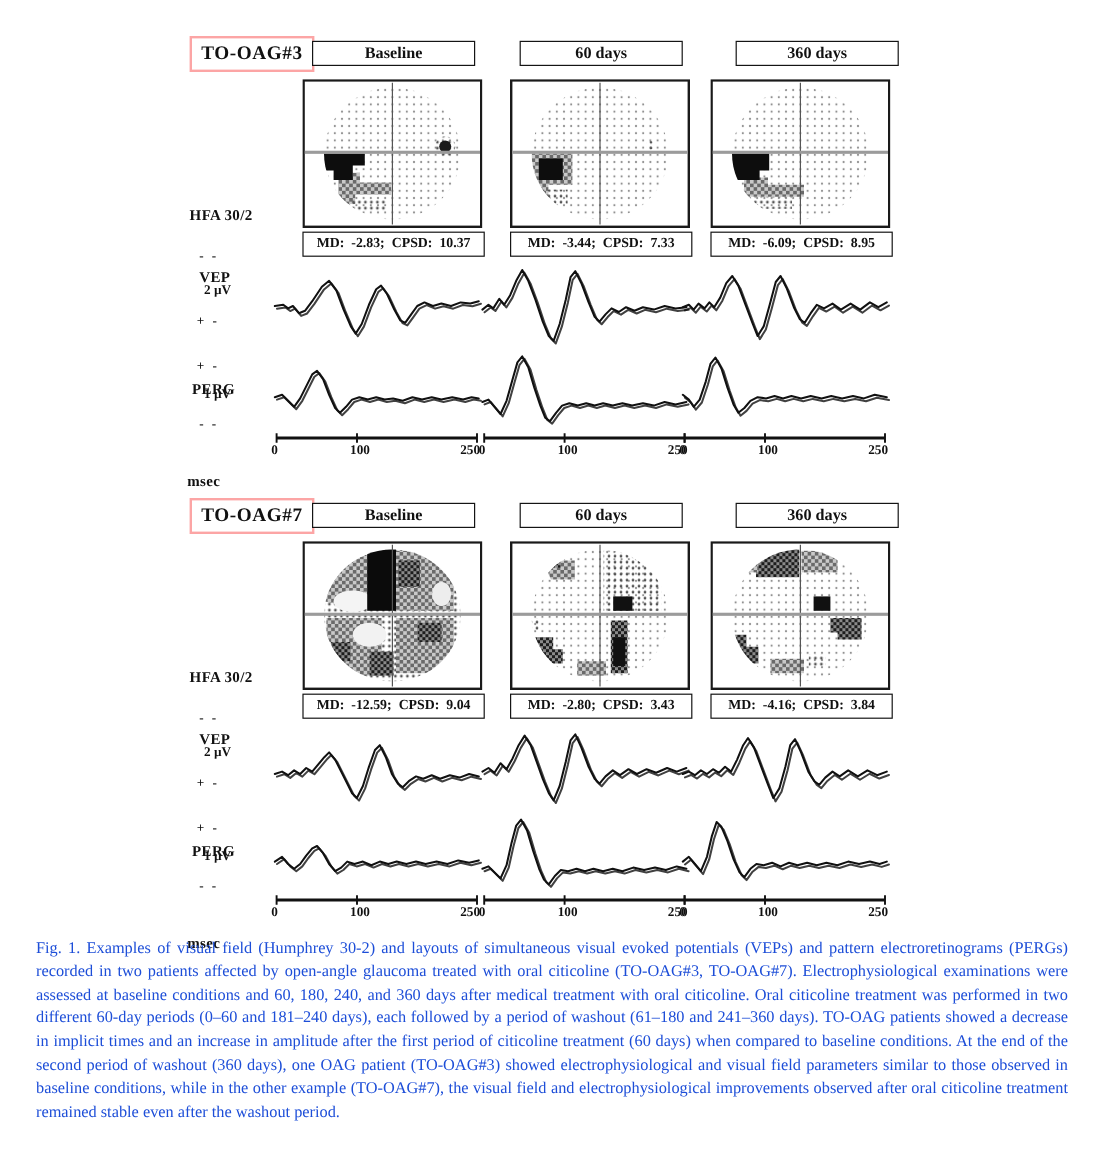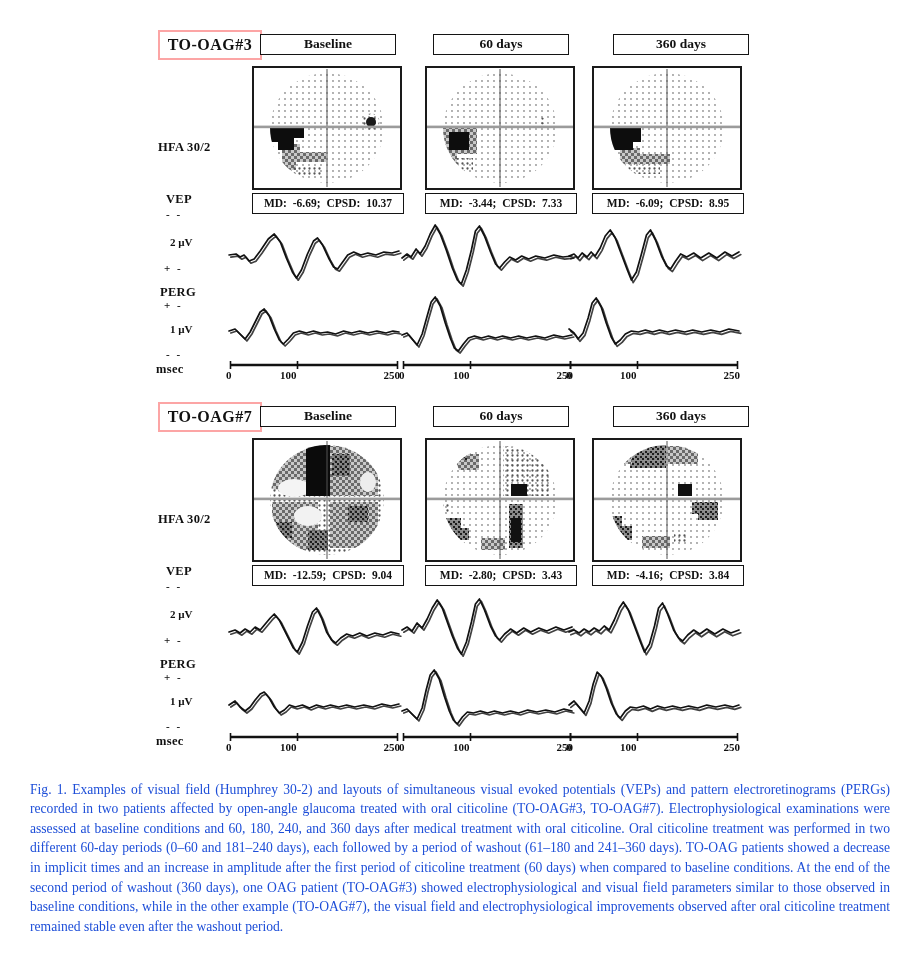--- a/index.html
+++ b/index.html
@@ -21,24 +21,24 @@
   .vf svg{display:block;width:100%;height:100%;}
   .md-box{position:absolute;top:163px;height:19px;border:1.7px solid #141414;
       text-align:center;font-weight:bold;font-size:11.5px;line-height:18px;
       word-spacing:3px;background:#fff;white-space:nowrap;}
   .wave{position:absolute;height:72px;}
   .wave svg{display:block;width:100%;height:100%;}
   .vep-row{top:188px;} .perg-row{top:260px;}
   .axis{position:absolute;top:330px;height:22px;}
   .axis svg{display:block;width:100%;height:12px;}
   .tick{position:absolute;top:9px;font-weight:bold;font-size:11px;}
-  .tick.t0{left:0;} .tick.t100{left:54px;width:40px;} .tick.t250{right:2px;}
+  .tick.t0{left:0;} .tick.t100{left:54px;width:40px;text-align:center;} .tick.t250{right:2px;}
 
   .rowlab{position:absolute;font-weight:bold;white-space:nowrap;}
-  .lab-main{font-size:12.5px;letter-spacing:.3px;}
+  .lab-main{font-size:12.5px;letter-spacing:.3px;margin-top:32px;}
   .lab-scale{font-size:11px;font-weight:bold;}
   .lab-mark{font-size:11px;letter-spacing:2px;}
 
   .caption{position:absolute;left:30px;top:766px;width:860px;font-size:13.6px;
       line-height:19.6px;text-align:justify;color:#1d4ed8;}
   path.tr{fill:none;stroke:#111;stroke-width:1.7;stroke-linejoin:round;stroke-linecap:round;}
   .tr2{fill:none;stroke:#111;stroke-width:1;opacity:.8;stroke-linejoin:round;}
   .ax-line{stroke:#111;stroke-width:2.4;} .ax-tick{stroke:#111;stroke-width:1.6;}
 </style>
 </head>
@@ -137,21 +137,21 @@
           <ellipse cx="75" cy="62" rx="57" ry="55" fill="url(#dl)"></ellipse>
           <path d="M28,82 h20 v6 h30 v10 h-50 z" fill="url(#ck)"></path>
           <rect x="36" y="98" width="32" height="10" fill="url(#dm)"></rect>
           <path d="M17,62 h32 v14 h-8 v8 h-24 z" fill="#0d0d0d"></path>
         </g>
         <line x1="75" y1="3" x2="75" y2="121" stroke="#555" stroke-width="1"></line>
         <rect x="2" y="59.6" width="146" height="2.6" fill="#9b9b9b"></rect>
       </svg>
     </div>
 
-    <div class="md-box c1"><span>MD: -6.69;  CPSD: 10.37</span></div>
+    <div class="md-box c1"><span>MD: -2.83;  CPSD: 10.37</span></div>
     <div class="md-box c2"><span>MD: -3.44;  CPSD: 7.33</span></div>
     <div class="md-box c3"><span>MD: -6.09;  CPSD: 8.95</span></div>
 
     <div class="wave vep-row w1">
       <svg viewBox="0 0 175 72" preserveAspectRatio="none">
         <path id="vA1" class="tr" d="M3,37 L10,36 L14,39 L18,37 L23,43 L28,41 L34,33 L42,21 L48,16 L54,24 L60,40 L66,54 L70,60 L75,52 L81,36 L87,23 L91,20 L96,27 L102,40 L107,49 L111,51 L116,44 L121,37 L127,34 L134,37 L141,35 L149,37 L157,34 L165,35 L172,33"></path>
         <use href="#vA1" class="tr2" transform="translate(1.8,2.2)"></use>
       </svg>
     </div>
     <div class="wave vep-row w2">
@@ -215,21 +215,21 @@
           <line class="ax-tick" x1="71" y1="1" x2="71" y2="9"></line>
           <line class="ax-tick" x1="171" y1="1" x2="171" y2="9"></line>
         </svg>
       <span class="tick t0">0</span>
       <span class="tick t100">100</span>
       <span class="tick t250">250</span>
     </div>
   </div>
 
   
-  <div class="panel" style="top:402px;">
+  <div class="panel" style="top:415px;">
 
     <div class="panel-label">
       <span>TO-OAG#7</span>
     </div>
 
     <div class="col-header h1"><span>Baseline</span></div>
     <div class="col-header h2"><span>60 days</span></div>
     <div class="col-header h3"><span>360 days</span></div>
 
     <div class="rowlab lab-main" style="left:158px;top:110px;">HFA 30/2</div>

